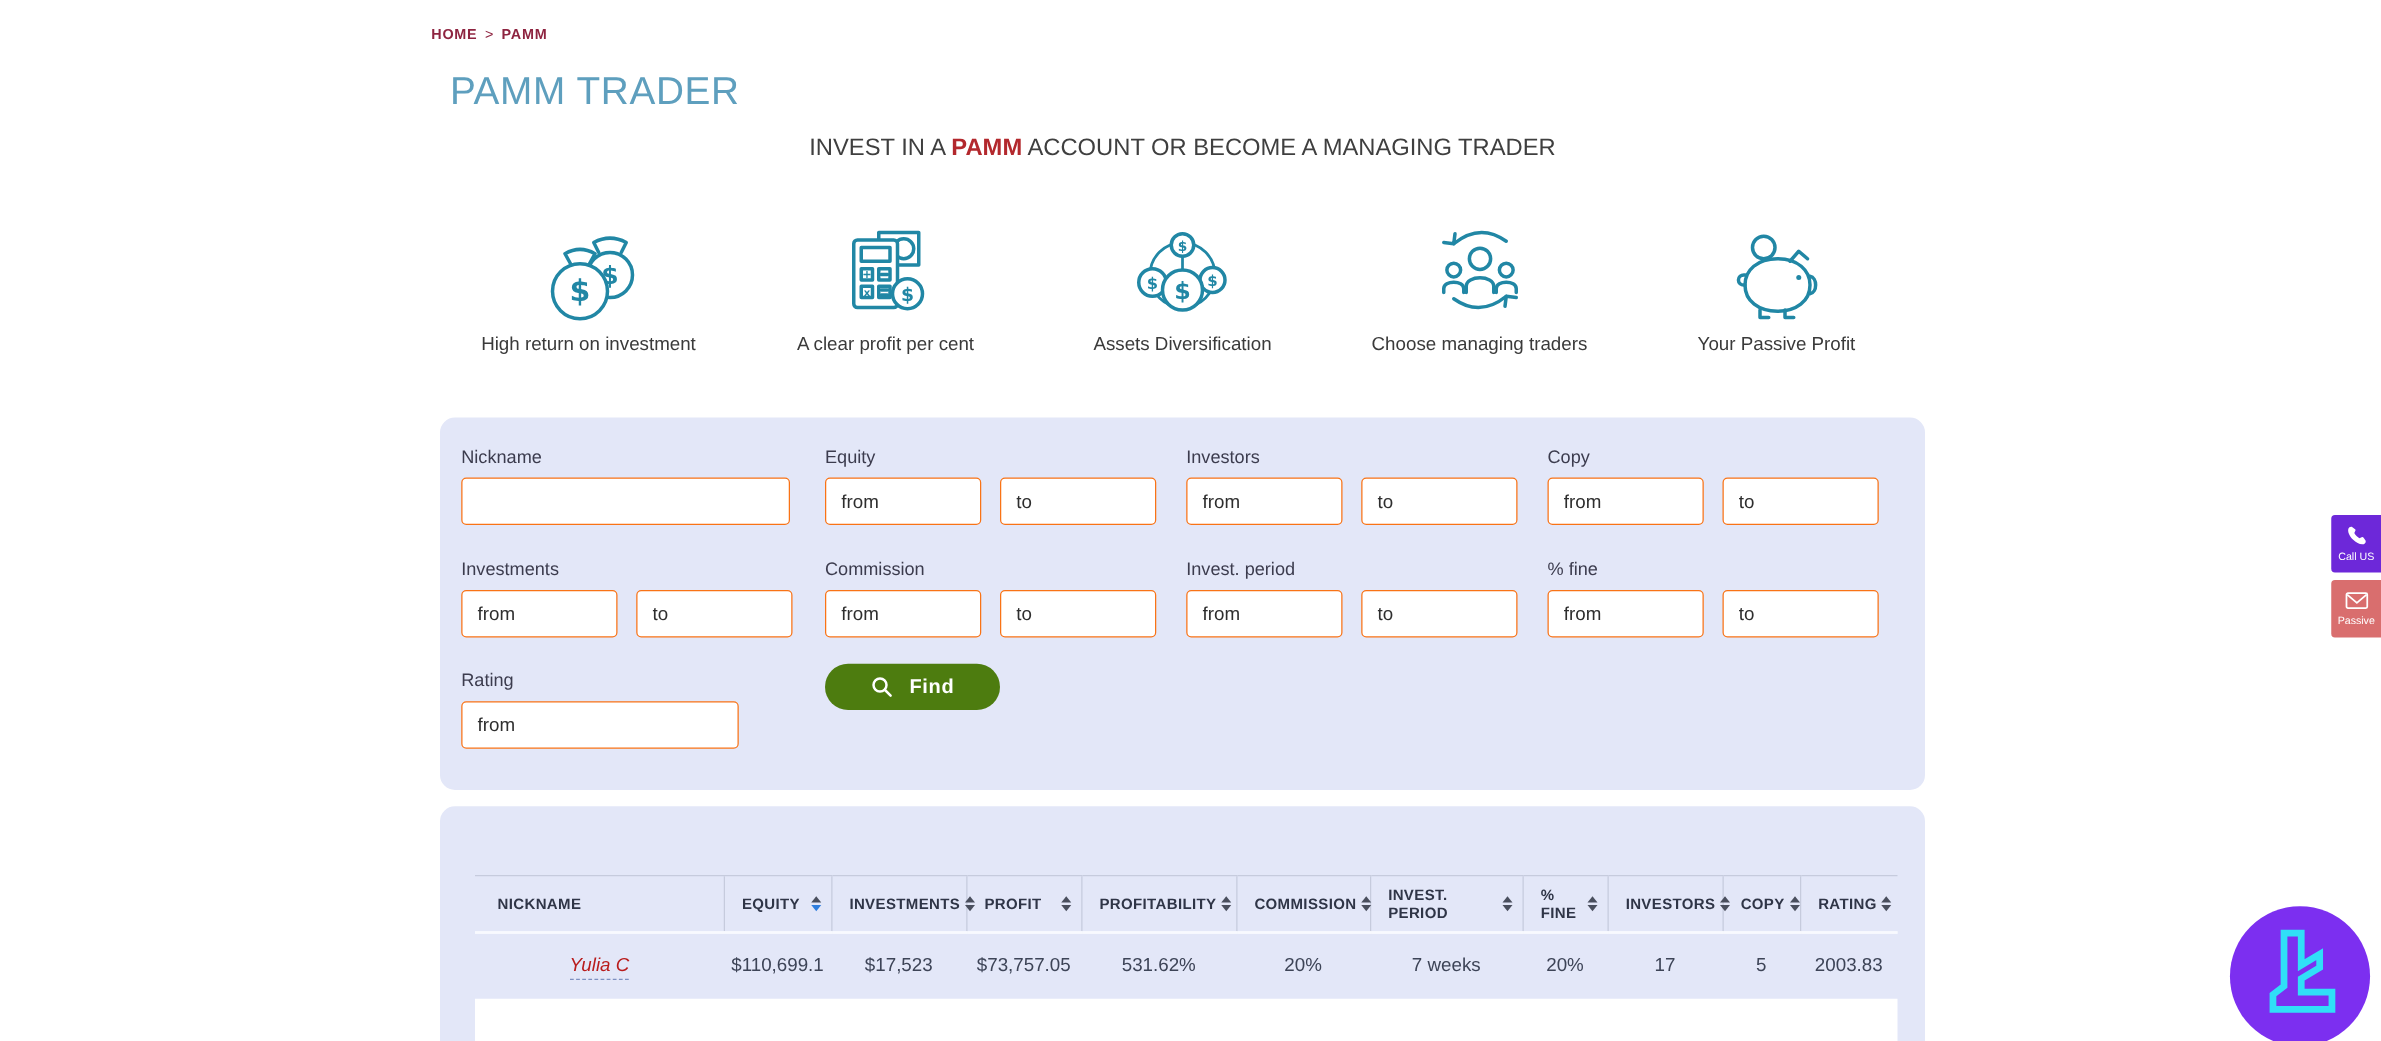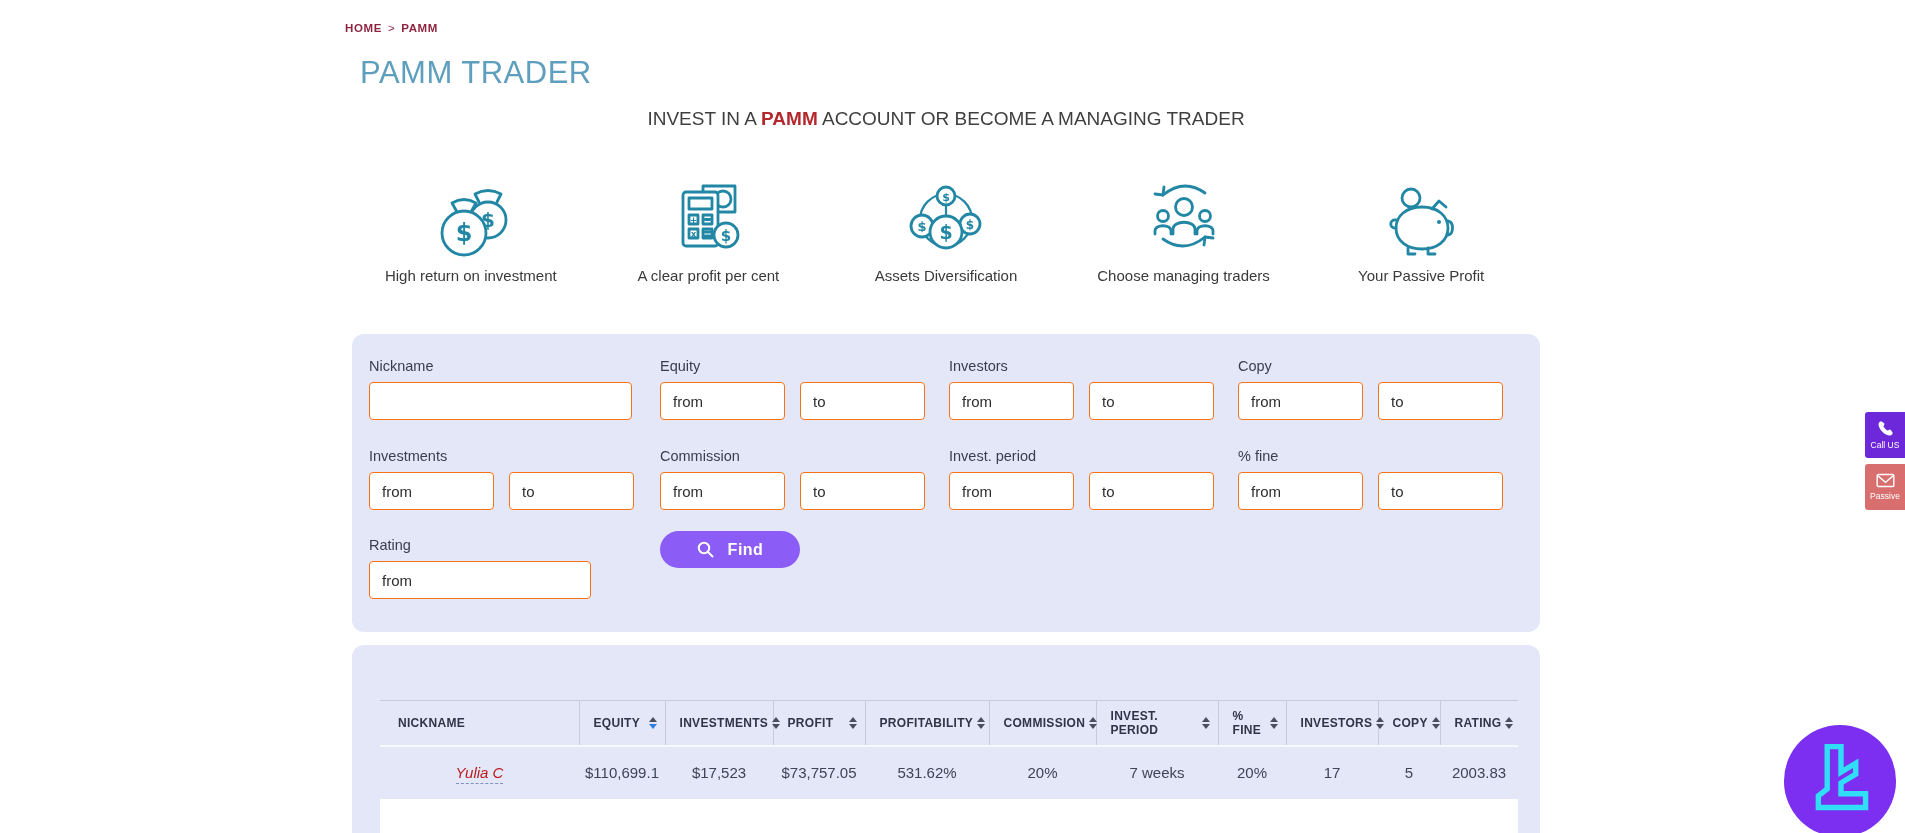--- a/index.html
+++ b/index.html
@@ -37,21 +37,21 @@
     background:#e3e7f8; border-radius:12px; }
   .fld { position:absolute; }
   .fld .flab { display:block; font-size:14.5px; color:#3c3c4e; margin-bottom:8px; }
   .inputs { display:flex; gap:15px; }
   input.txt { height:38px; border:1px solid #f97316; border-radius:4px; background:#fff;
     font-family:"Liberation Sans",sans-serif; font-size:15px; color:#2c2c2c; padding:0 12px; }
   input.txt::placeholder { color:#2e2e2e; opacity:1; }
   .w-from { width:125px; } .w-nick { width:263px; } .w-rating { width:222px; }
 
   .find-btn { position:absolute; left:308px; top:197px; width:140px; height:37px;
-    background:#8b5cf6; border:none; border-radius:19px; color:#fff; cursor:pointer;
+    background:#4d7c0f; border:none; border-radius:19px; color:#fff; cursor:pointer;
     display:flex; align-items:center; justify-content:center; gap:14px;
     font-family:"Liberation Sans",sans-serif; font-size:16px; font-weight:bold; letter-spacing:.5px; }
 
   
   .table-panel { position:absolute; left:352px; top:645px; width:1188px; height:188px;
     background:#e3e7f8; border-radius:12px 12px 0 0; }
   .tablewrap { position:absolute; left:28px; top:55px; width:1138px; }
   table { width:1138px; border-collapse:collapse; table-layout:fixed; }
   th { height:45px; font-size:12px; font-weight:bold; color:#2f3547; text-align:left;
     letter-spacing:.3px; padding:0 8px 0 14px; border-left:1px solid #c6cbdd;

